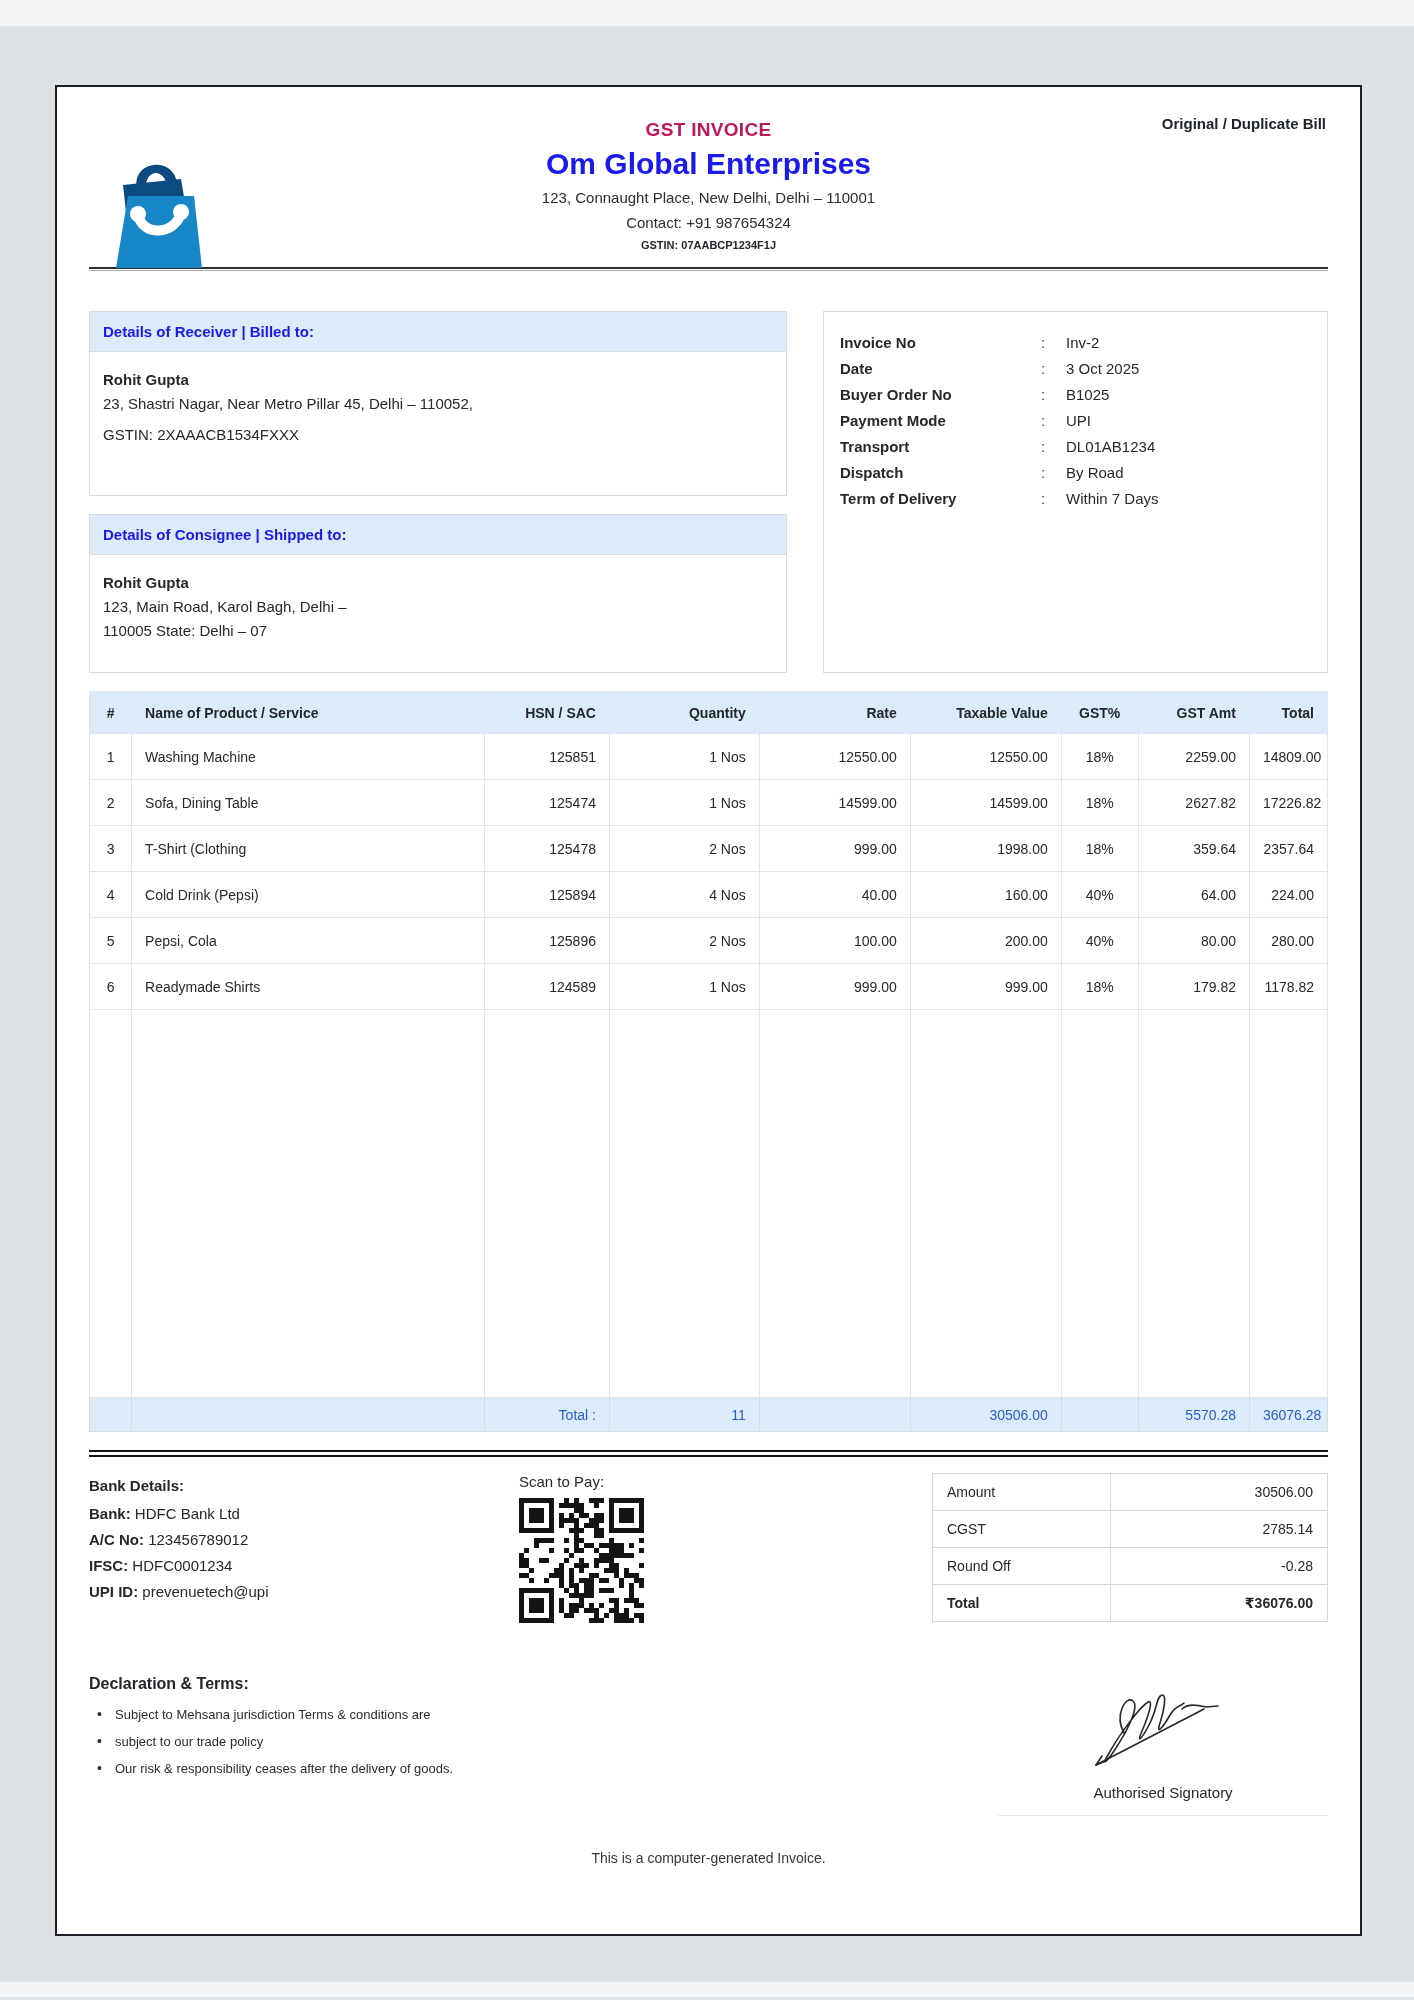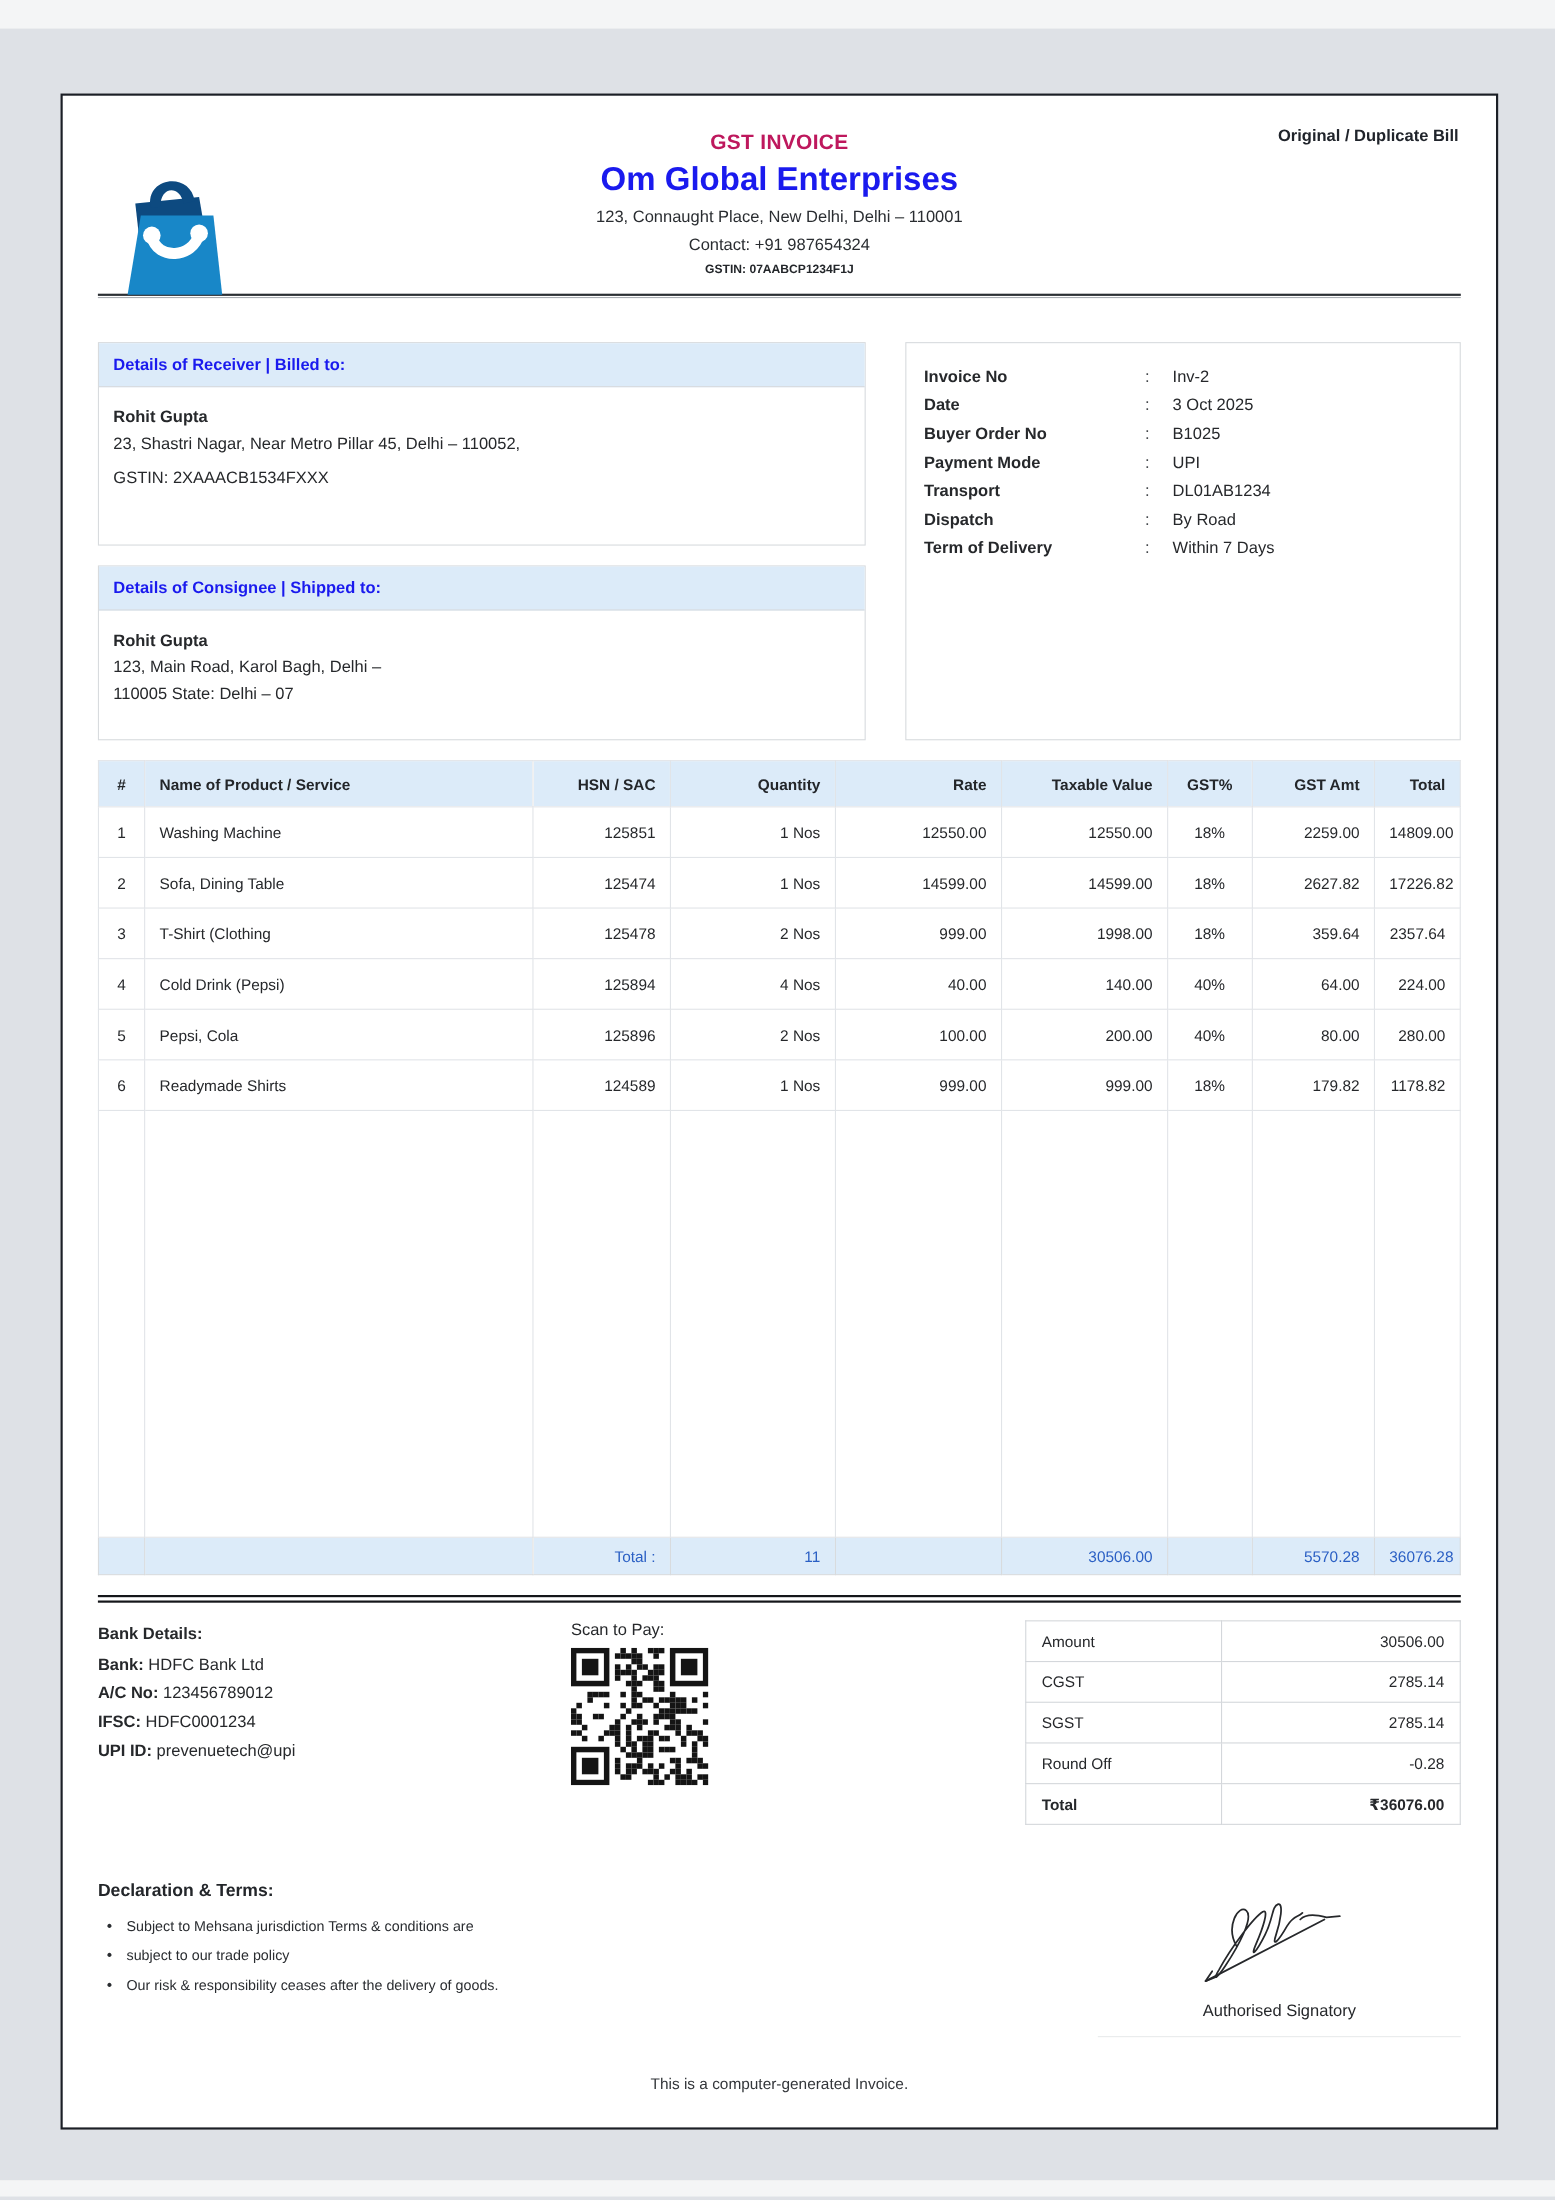--- a/index.html
+++ b/index.html
@@ -265,21 +265,21 @@
           <td class="c-right">359.64</td>
           <td class="c-right">2357.64</td>
         </tr>
 
         <tr>
           <td class="c-center">4</td>
           <td class="c-left">Cold Drink (Pepsi)</td>
           <td class="c-right">125894</td>
           <td class="c-right">4 Nos</td>
           <td class="c-right">40.00</td>
-          <td class="c-right">140.00</td>
+          <td class="c-right">160.00</td>
           <td class="c-center">40%</td>
           <td class="c-right">64.00</td>
           <td class="c-right">224.00</td>
         </tr>
 
         <tr>
           <td class="c-center">5</td>
           <td class="c-left">Pepsi, Cola</td>
           <td class="c-right">125896</td>
           <td class="c-right">2 Nos</td>
@@ -569,24 +569,20 @@
             <tr>
               <td class="s-label">Amount</td>
               <td class="s-value">30506.00</td>
             </tr>
 
             <tr>
               <td class="s-label">CGST</td>
               <td class="s-value">2785.14</td>
             </tr>
 
-            <tr>
-              <td class="s-label">SGST</td>
-              <td class="s-value">2785.14</td>
-            </tr>
 
             <tr>
               <td class="s-label">Round Off</td>
               <td class="s-value">-0.28</td>
             </tr>
           </tbody>
         <tbody>
           <tr class="s-total">
             <td class="s-label">Total</td>
             <td class="s-value">₹36076.00</td>

